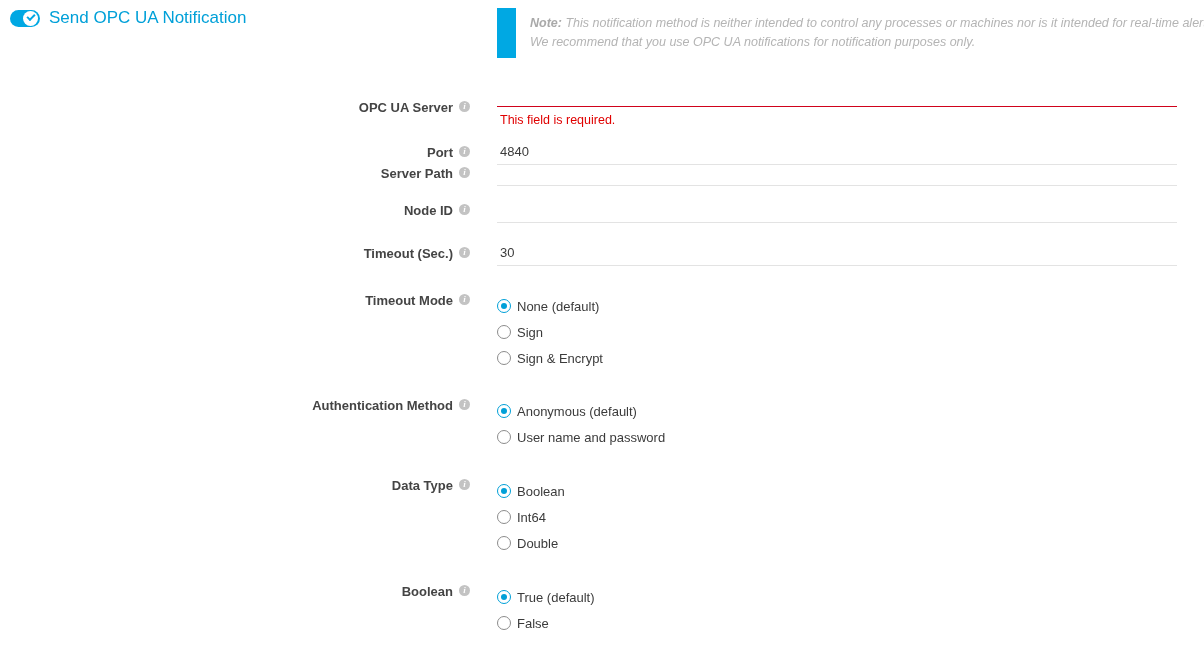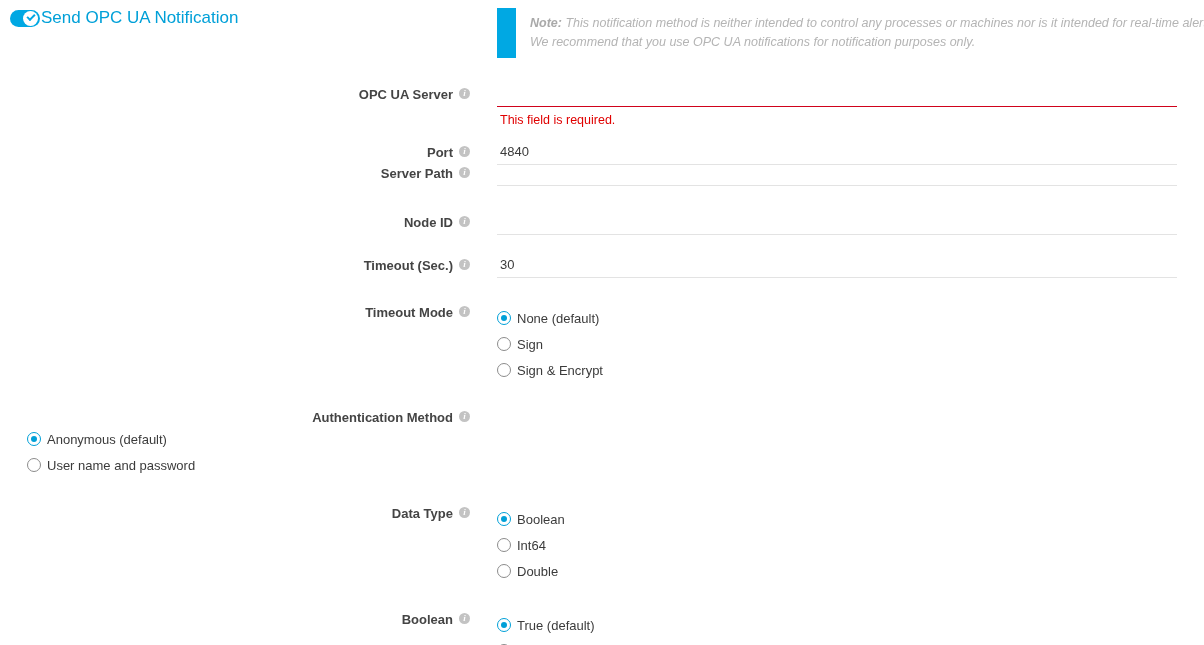--- a/index.html
+++ b/index.html
@@ -21,21 +21,21 @@
     height: 645px;
   }
 
   
   .section-header {
     position: absolute;
     top: 8px;
     left: 10px;
     display: flex;
     align-items: center;
-    gap: 1px;
+    gap: 9px;
   }
   .toggle-check {
     width: 30px;
     height: 17px;
     border-radius: 9px;
     background: #00a8e3;
     position: relative;
     flex: none;
   }
   .toggle-check .knob {
@@ -198,27 +198,27 @@
     background: #00a0d8;
   }
   .radio-label {
     font-size: 13px;
     color: #3b3b3b;
     line-height: 15px;
     white-space: nowrap;
   }
 
   
-  .r-opcserver { margin-top: 0; }
+  .r-opcserver { margin-top: 0; align-items: center; }
   .r-port { margin-top: 17px; }
   .r-serverpath { }
-  .r-nodeid { margin-top: 28px; }
+  .r-nodeid { margin-top: 16px; }
   .r-timeout { margin-top: 22px; }
   .r-security { margin-top: 26px; }
-  .r-auth { margin-top: 26px; flex-direction: column; }
+  .r-auth { margin-top: 26px; }
   .r-datatype { margin-top: 27px; }
   .r-boolean { margin-top: 27px; }
 </style>
 </head>
 <body>
 
 <div class="page">
 
   <div class="section-header">
     <div class="toggle-check">

